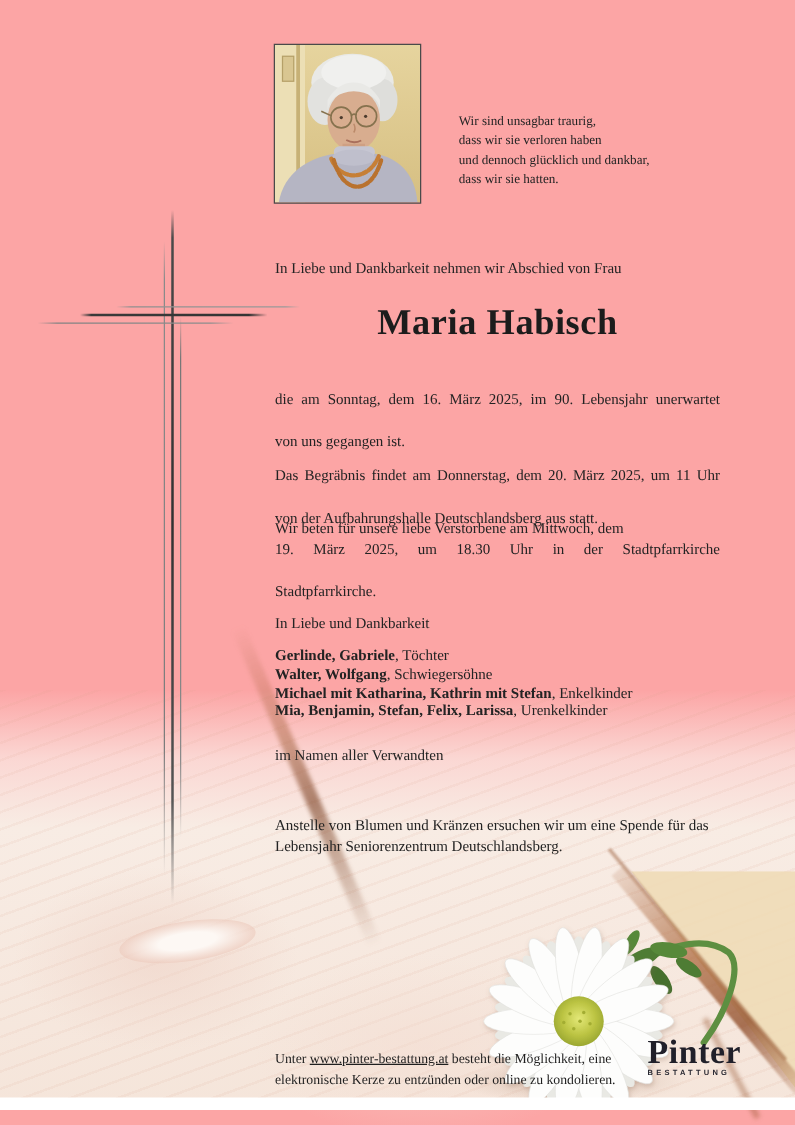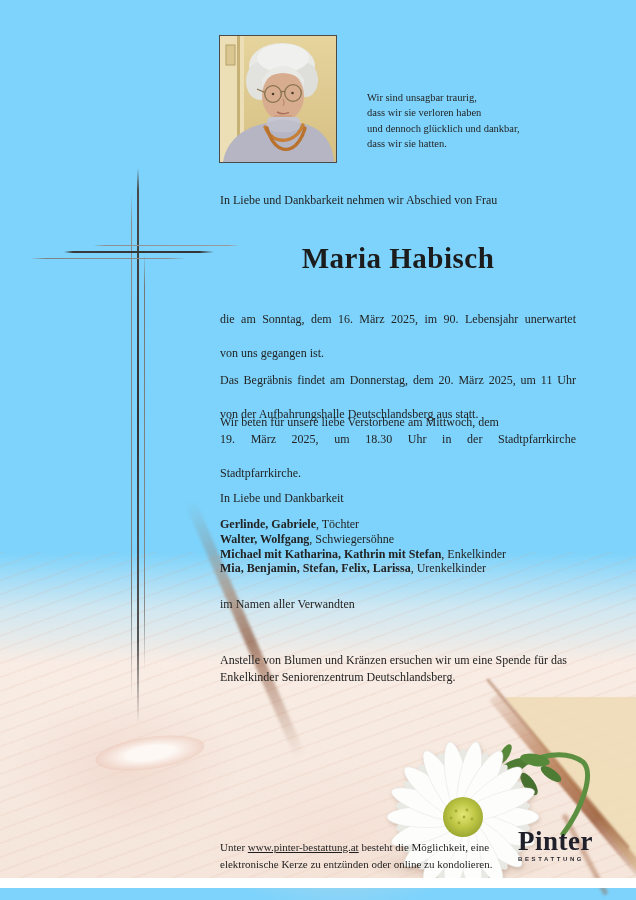--- a/index.html
+++ b/index.html
@@ -1,38 +1,38 @@
 <!DOCTYPE html>
 <html><head>
 <meta charset="utf-8">
 <style>
   html,body{margin:0;padding:0;background:#e9e9e9;}
   .page{
-    position:relative;width:636px;height:900px;background:#7dd3fc;overflow:hidden;
+    position:relative;width:636px;height:900px;background:#fca5a5;overflow:hidden;
     font-family:"Liberation Serif","DejaVu Serif",serif;color:#222222;margin:0 auto;
   }
   
   .photo{position:absolute;left:220px;top:36px;width:116px;height:126px;outline:1px solid #4a4a4a;}
   .photo svg{display:block;}
   
   .poem{position:absolute;left:367px;top:90px;font-size:10.5px;line-height:15.3px;color:#242424;}
   
   .cl{position:absolute;}
   .v1{left:137px;top:168px;width:2px;height:555px;background:linear-gradient(180deg,rgba(60,60,60,0) 0%,#4a4a4a 4%,#323232 45%,#555 85%,rgba(90,90,90,0) 100%);}
   .v2{left:131px;top:193px;width:1px;height:507px;background:linear-gradient(180deg,rgba(120,120,120,0) 0%,#8b8b8b 6%,#7c7c7c 80%,rgba(130,130,130,0) 100%);}
   .v3{left:144px;top:253px;width:1px;height:417px;background:linear-gradient(180deg,rgba(110,110,110,0) 0%,#777 8%,#8a8a8a 85%,rgba(140,140,140,0) 100%);}
   .h1{left:93px;top:245px;width:147px;height:1px;background:linear-gradient(90deg,rgba(150,150,150,0),#8f8f8f 8%,#9a9a9a 92%,rgba(150,150,150,0));}
   .h2{left:64px;top:251px;width:150px;height:2px;background:linear-gradient(90deg,rgba(60,60,60,0),#3a3a3a 6%,#343434 90%,rgba(70,70,70,0));}
   .h3{left:30px;top:258px;width:157px;height:1px;background:linear-gradient(90deg,rgba(130,130,130,0),#828282 10%,#8d8d8d 88%,rgba(130,130,130,0));}
   
   .tcol{position:absolute;left:220px;width:356px;font-size:12px;line-height:17px;color:#232323;}
   .center{text-align:left;}
   .just{text-align:justify;}
   .just::after{content:"";display:inline-block;width:100%;height:0;}
-  .intro{top:192px;}
+  .intro{top:206px;}
   .name{top:250px;font-size:29px;font-weight:bold;letter-spacing:0.5px;text-align:center;color:#1c1c1c;}
   .p-death{top:311px;}
   .p-funeral{top:372px;}
   .p-prayer{top:414px;}
   .farewell{top:490px;}
   .family{top:517px;line-height:14.8px;}
   .family b{font-weight:bold;}
   .closing{top:596px;}
   .p-donation{top:652px;}
   
@@ -244,21 +244,21 @@
     <div><b>Gerlinde, Gabriele</b><span>, Töchter</span></div>
     <div><b>Walter, Wolfgang</b><span>, Schwiegersöhne</span></div>
     <div><b>Michael mit Katharina, Kathrin mit Stefan</b><span>, Enkelkinder</span></div>
     <div><b>Mia, Benjamin, Stefan, Felix, Larissa</b><span>, Urenkelkinder</span></div>
   </div>
 
   <div class="tcol center closing">im Namen aller Verwandten</div>
 
   <div class="tcol p-donation" style="z-index:2;">
     <div>Anstelle von Blumen und Kränzen ersuchen wir um eine Spende für das</div>
-    <div>Enkelkinder Seniorenzentrum Deutschlandsberg.</div>
+    <div>Lebensjahr Seniorenzentrum Deutschlandsberg.</div>
   </div>
 
   <div class="footer">
     <div><span>Unter </span><span class="link">www.pinter-bestattung.at</span><span> besteht die Möglichkeit, eine</span></div>
     <div>elektronische Kerze zu entzünden oder online zu kondolieren.</div>
   </div>
 
   <div class="logo">
     <div class="lname">Pinter</div>
     <div class="lsub">BESTATTUNG</div>

